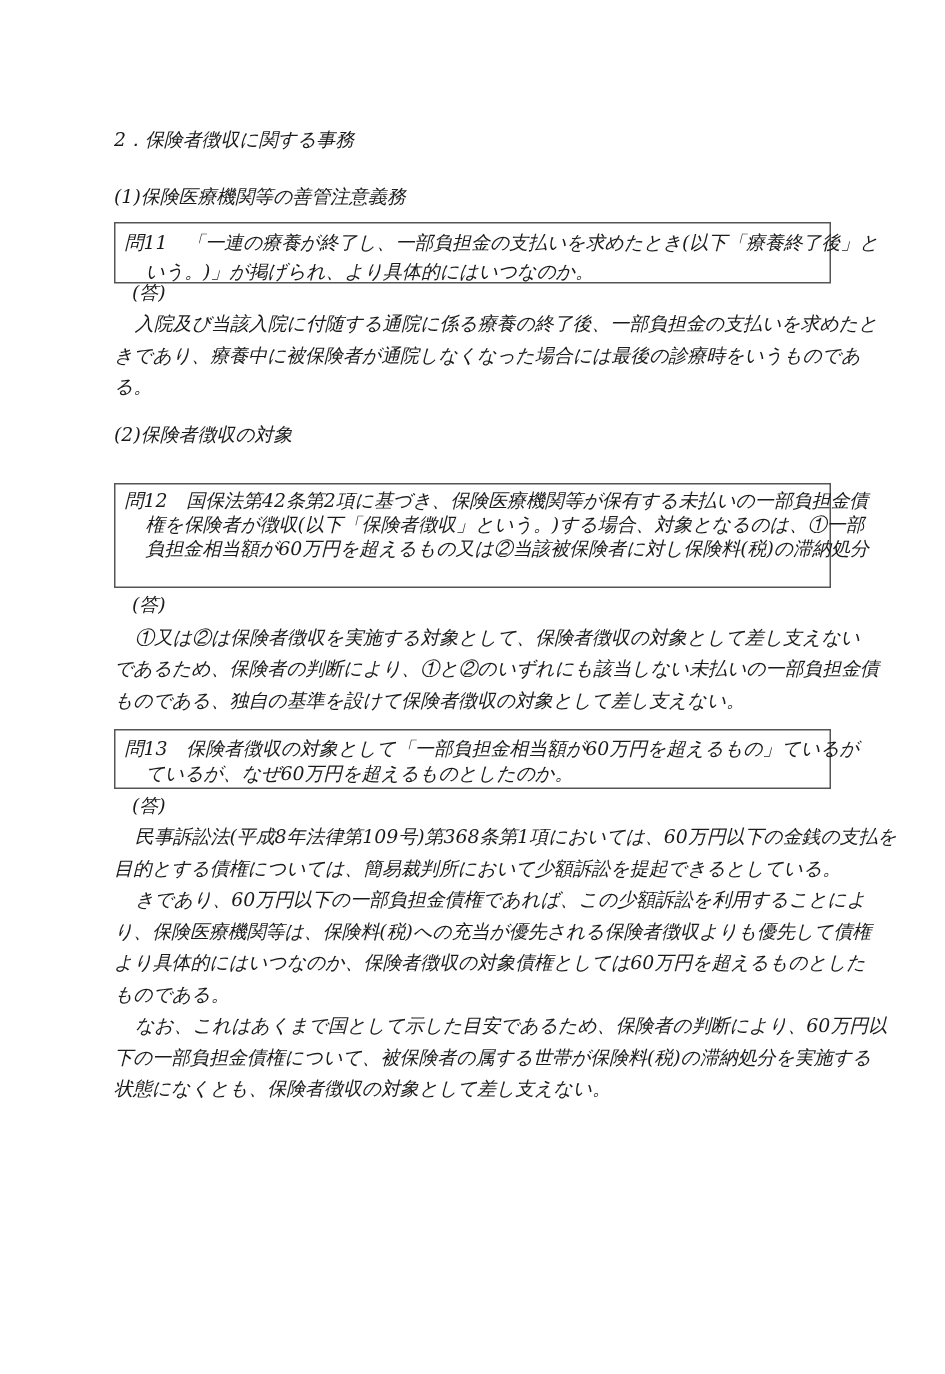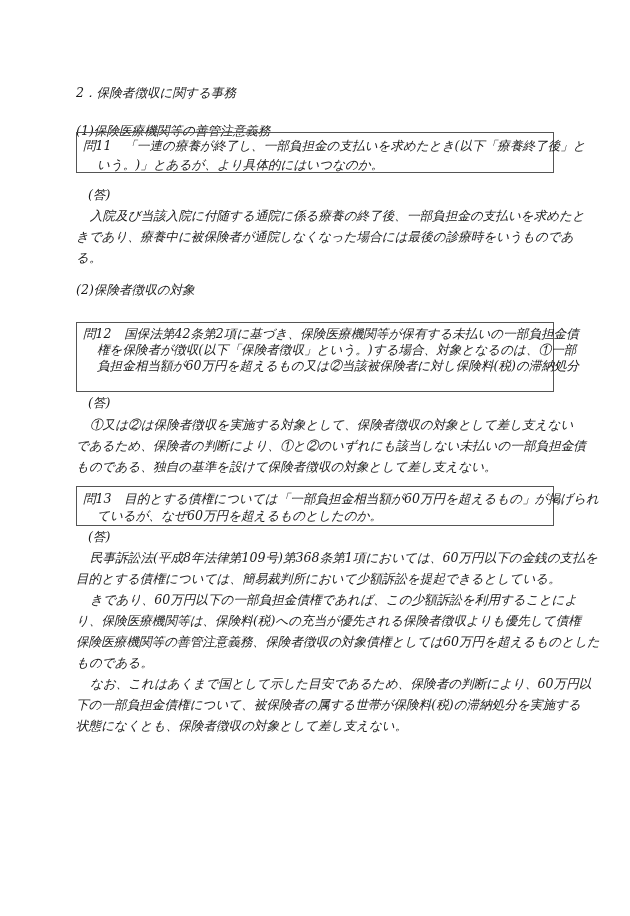--- a/index.html
+++ b/index.html
@@ -44,23 +44,23 @@
   </style>
 </head>
 <body>
 
 <div class="page">
 
   <div class="abs section-title">2．保険者徴収に関する事務</div>
 
   <div class="abs sub-title" style="top:121px;">(1)保険医療機関等の善管注意義務</div>
 
-  <div class="qbox" style="top:132px; height:41px;">
+  <div class="qbox" style="top:148px; height:41px;">
     <span class="line">問11　「一連の療養が終了し、一部負担金の支払いを求めたとき(以下「療養終了後」と</span>
-    <span class="line cont">いう。)」とあるが、より具体的にはいつなのか。</span>
+    <span class="line cont">いう。)」が掲げられ、より具体的にはいつなのか。</span>
   </div>
 
   <div class="answer-label" style="top:185px;">(答)</div>
 
   <div class="para" style="top:205px;">
     <span class="line indent">入院及び当該入院に付随する通院に係る療養の終了後、一部負担金の支払いを求めたと</span>
     <span class="line">きであり、療養中に被保険者が通院しなくなった場合には最後の診療時をいうものであ</span>
     <span class="line">る。</span>
   </div>
 
@@ -74,31 +74,31 @@
 
   <div class="answer-label" style="top:393px;">(答)</div>
 
   <div class="para" style="top:414px;">
     <span class="line indent">①又は②は保険者徴収を実施する対象として、保険者徴収の対象として差し支えない</span>
     <span class="line">であるため、保険者の判断により、①と②のいずれにも該当しない未払いの一部負担金債</span>
     <span class="line">ものである、独自の基準を設けて保険者徴収の対象として差し支えない。</span>
   </div>
 
   <div class="qbox" style="top:486px; height:40px;">
-    <span class="line" style="height:17px;line-height:17px;">問13　目的とする債権については「一部負担金相当額が60万円を超えるもの」が掲げられ</span>
+    <span class="line" style="height:17px;line-height:17px;">問13　保険者徴収の対象として「一部負担金相当額が60万円を超えるもの」ているが</span>
     <span class="line cont" style="height:17px;line-height:17px;">ているが、なぜ60万円を超えるものとしたのか。</span>
   </div>
 
   <div class="answer-label" style="top:527px;">(答)</div>
 
   <div class="para" style="top:547px;">
     <span class="line indent">民事訴訟法(平成8年法律第109号)第368条第1項においては、60万円以下の金銭の支払を</span>
     <span class="line">目的とする債権については、簡易裁判所において少額訴訟を提起できるとしている。</span>
     <span class="line indent">きであり、60万円以下の一部負担金債権であれば、この少額訴訟を利用することによ</span>
     <span class="line">り、保険医療機関等は、保険料(税)への充当が優先される保険者徴収よりも優先して債権</span>
-    <span class="line">保険医療機関等の善管注意義務、保険者徴収の対象債権としては60万円を超えるものとした</span>
+    <span class="line">より具体的にはいつなのか、保険者徴収の対象債権としては60万円を超えるものとした</span>
     <span class="line">ものである。</span>
     <span class="line indent">なお、これはあくまで国として示した目安であるため、保険者の判断により、60万円以</span>
     <span class="line">下の一部負担金債権について、被保険者の属する世帯が保険料(税)の滞納処分を実施する</span>
     <span class="line">状態になくとも、保険者徴収の対象として差し支えない。</span>
   </div>
 
 </div>
 
 </body></html>

